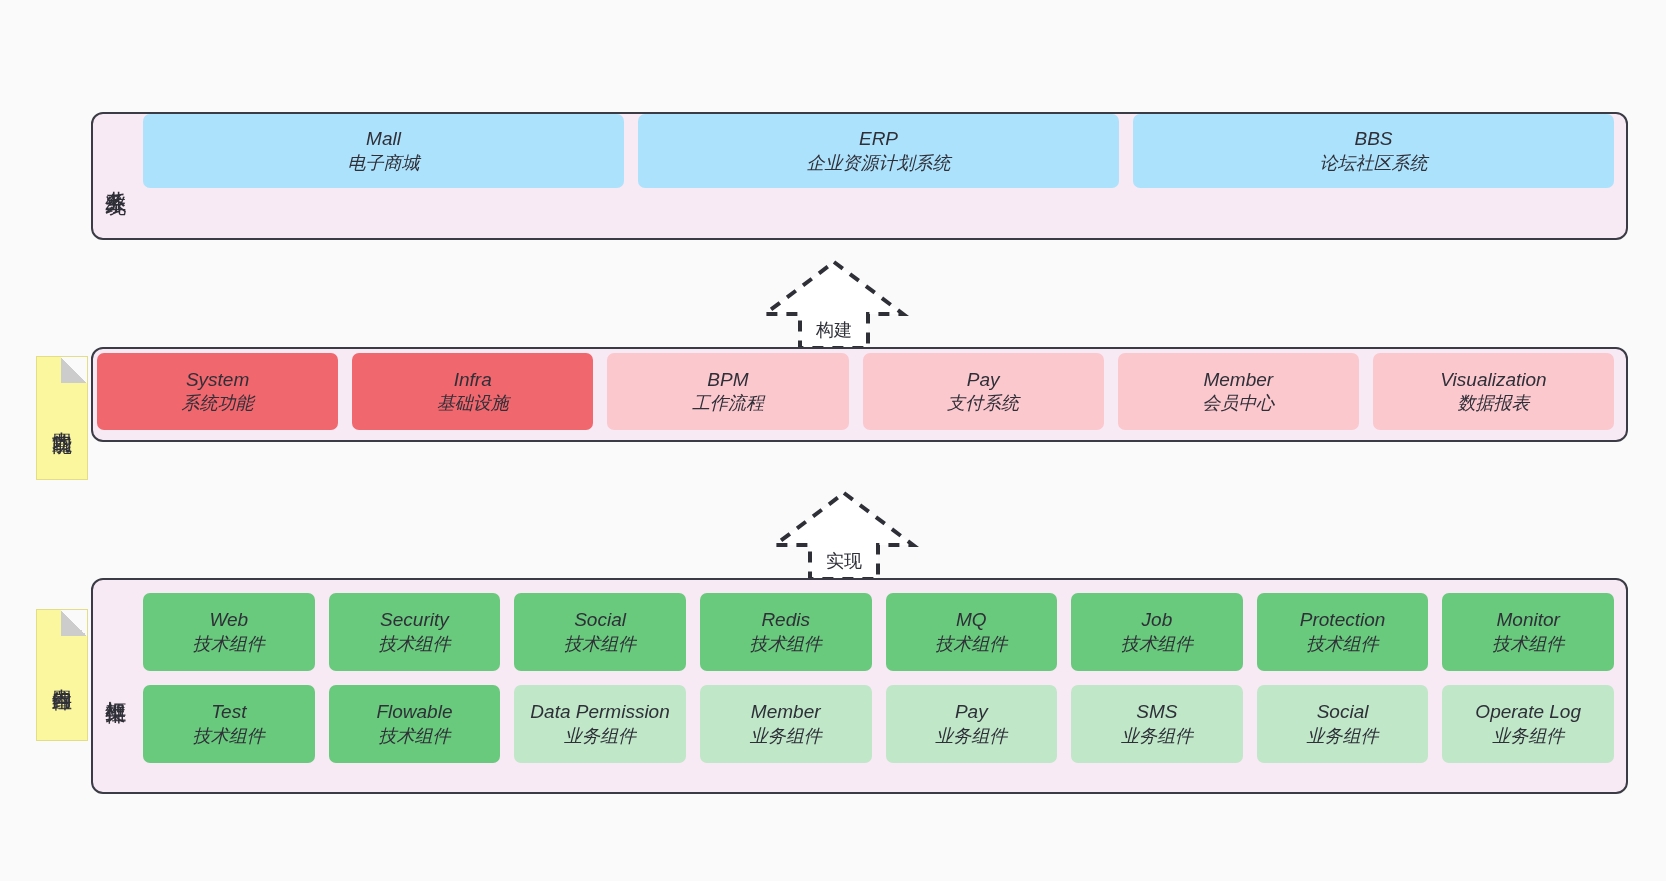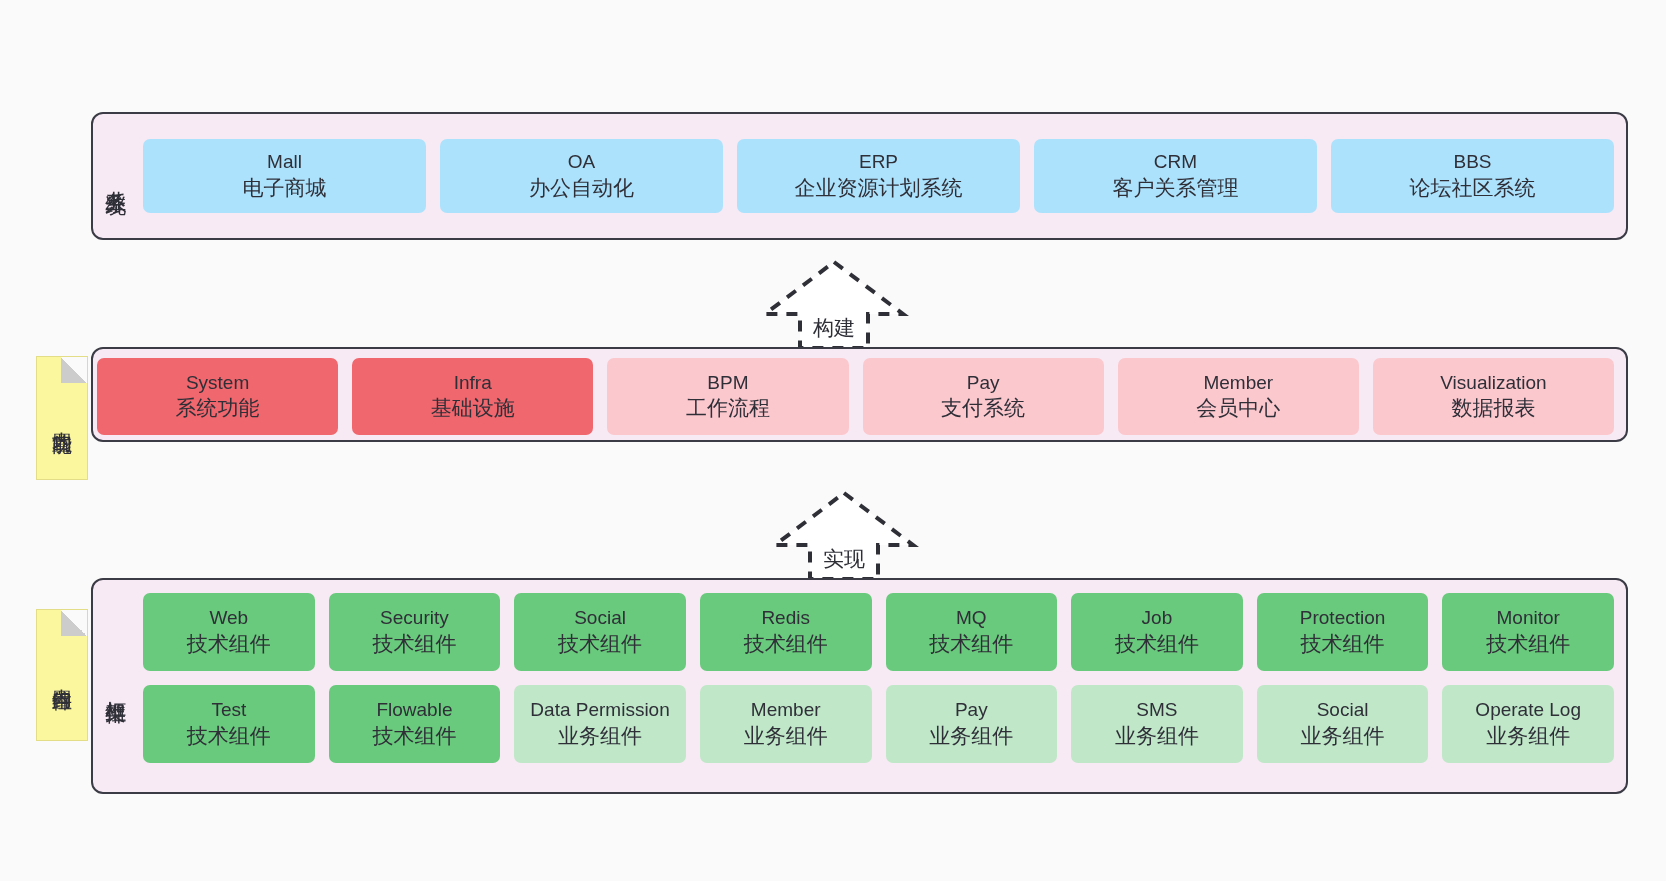--- a/index.html
+++ b/index.html
@@ -41,24 +41,25 @@
     letter-spacing: 1px;
     color: #2f2f38;
     writing-mode: vertical-rl;
     text-orientation: upright;
     white-space: nowrap;
     user-select: none;
   }
   .section-body {
     flex: 1 1 auto;
     display: flex;
-    align-items: center;
+    align-items: flex-start;
     justify-content: space-between;
     gap: 14px;
     padding: 0 12px 0 4px;
+    font-style: italic;
   }
   .section-body.two-rows {
     flex-direction: column;
     justify-content: center;
     gap: 14px;
     padding: 0 12px 16px 4px;
   }
   .row {
     width: 100%;
     display: flex;
@@ -80,21 +81,21 @@
     line-height: 1.28;
     color: #2f2f38;
     user-select: none;
     padding: 4px 6px;
   }
   .card .en {
     font-size: 19px;
     white-space: nowrap;
   }
   .card .cn {
-    font-size: 21px;
+    font-size: 18px;
     white-space: nowrap;
   }
   .card.wrap-en .en { white-space: normal; }
 
   .card.blue   { background: #ade2fc; }
   .card.red    { background: #f0676e; }
   .card.pink   { background: #fbc8ce; }
   .card.green  { background: #69c97c; }
   .card.mint   { background: #bfe7c8; }
 
@@ -173,21 +174,21 @@
     width: 150px;
     height: 96px;
   }
   .block-arrow svg { display: block; }
   .arrow-label {
     position: absolute;
     left: 0;
     right: 0;
     bottom: 10px;
     text-align: center;
-    font-size: 21px;
+    font-size: 18px;
     color: #2f2f38;
     user-select: none;
     pointer-events: none;
   }
   #arrow-build {
     left: 759px;
     top: 256px;
   }
   #arrow-implement {
     left: 769px;
@@ -201,34 +202,26 @@
 
   <div class="section" id="business-section">
     <div class="section-label">业务系统</div>
     <div class="section-body">
 
       <div class="card blue">
         <span class="en">Mall</span>
         <span class="cn">电子商城</span>
       </div>
 
-      <div class="card blue">
-        <span class="en">OA</span>
-        <span class="cn">办公自动化</span>
-      </div>
 
       <div class="card blue">
         <span class="en">ERP</span>
         <span class="cn">企业资源计划系统</span>
       </div>
 
-      <div class="card blue">
-        <span class="en">CRM</span>
-        <span class="cn">客户关系管理</span>
-      </div>
 
 
       <div class="card blue">
         <span class="en">BBS</span>
         <span class="cn">论坛社区系统</span>
       </div>
 
     </div>
   </div>
 

